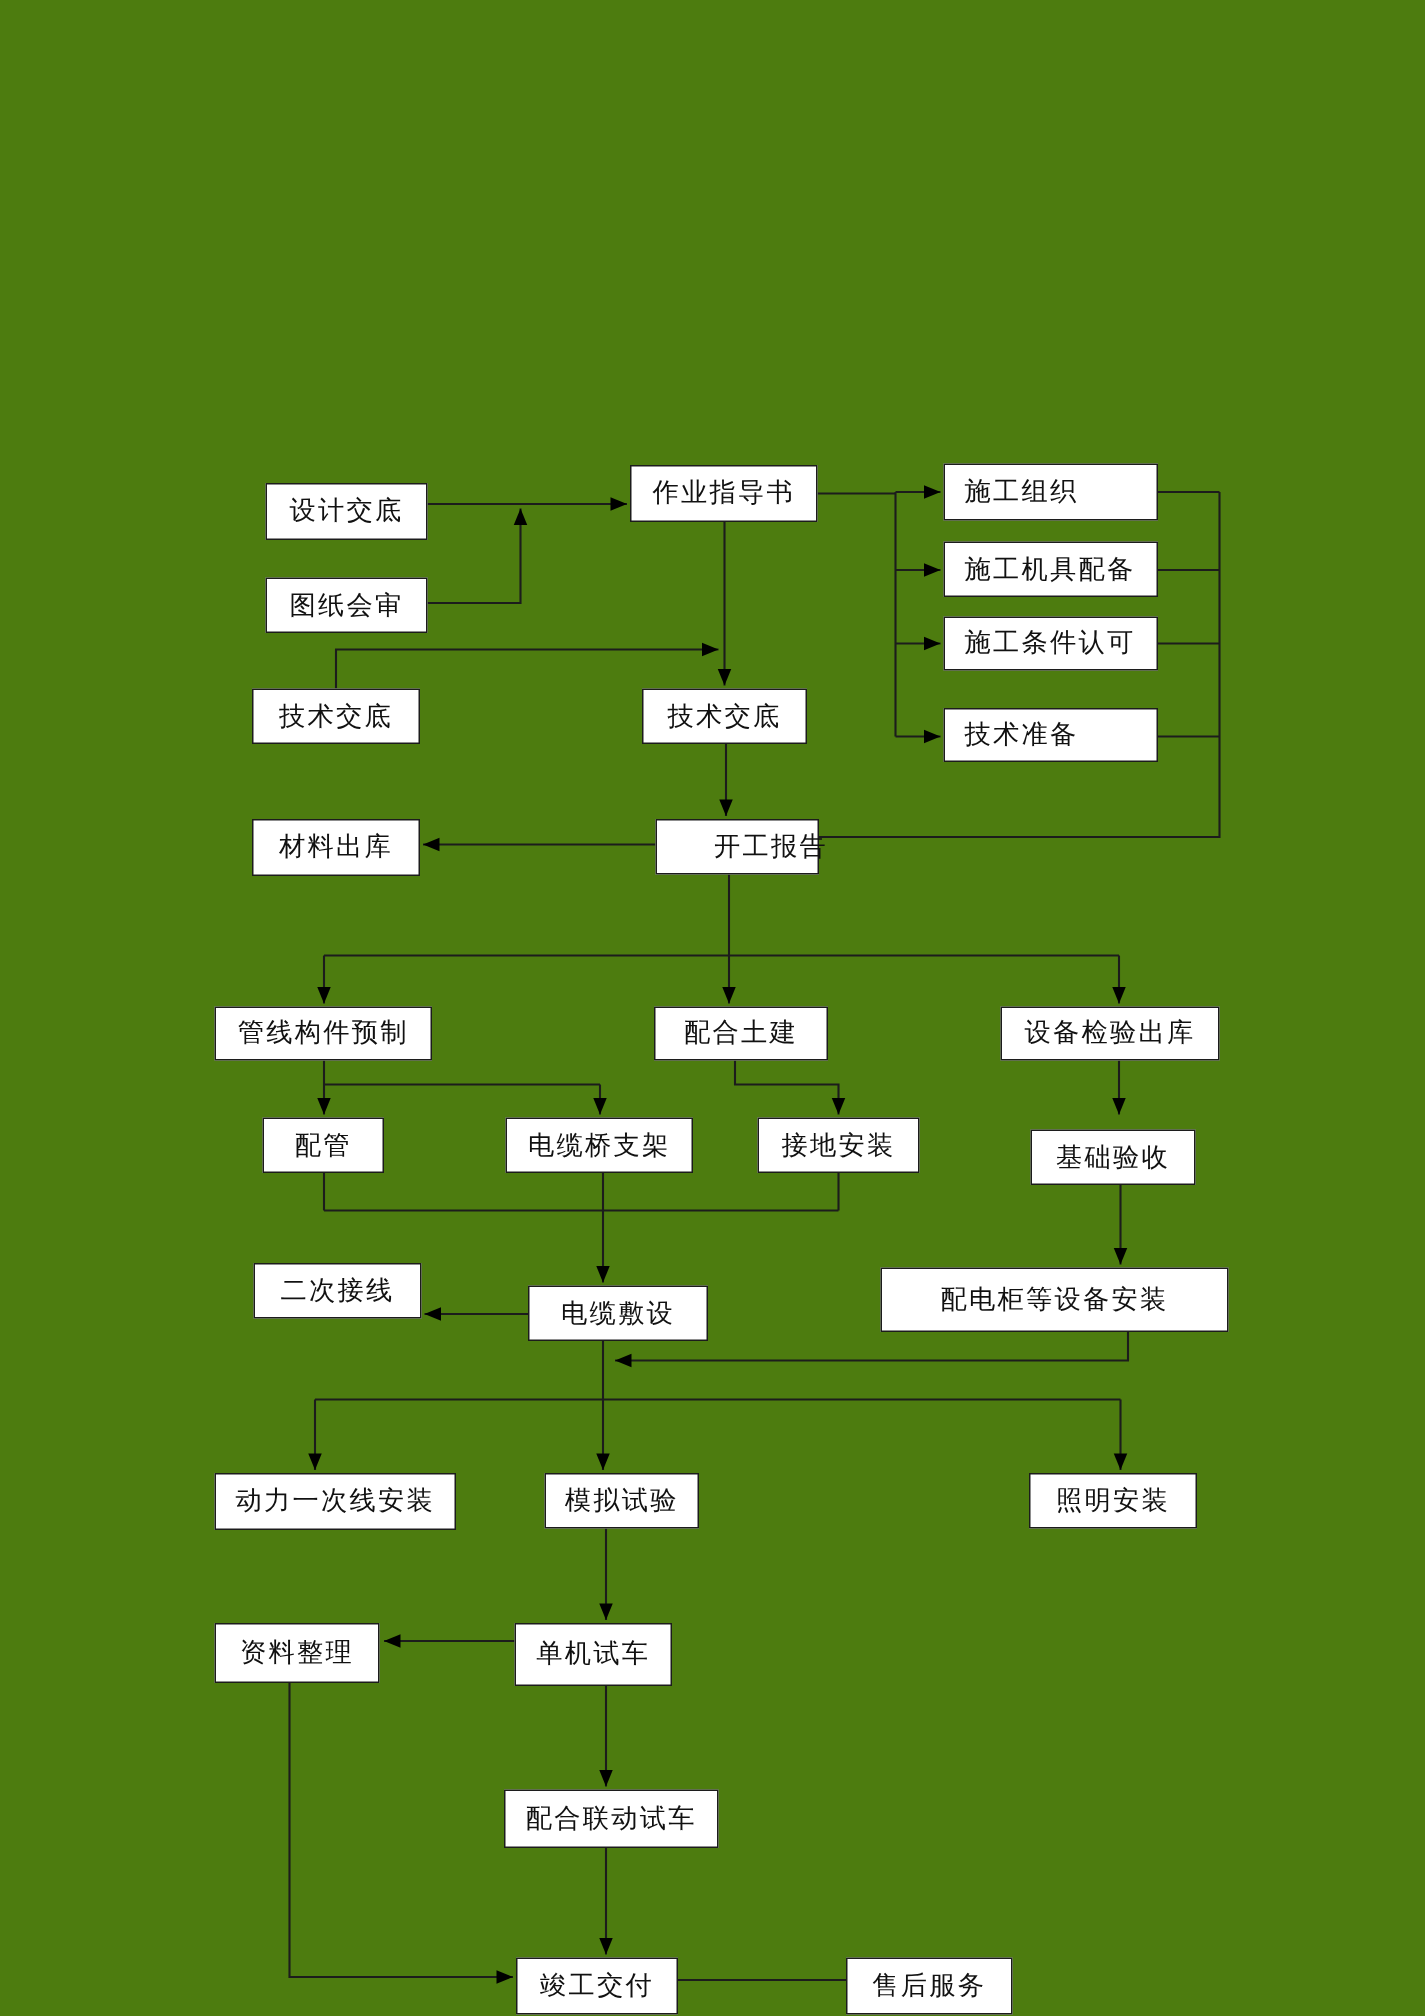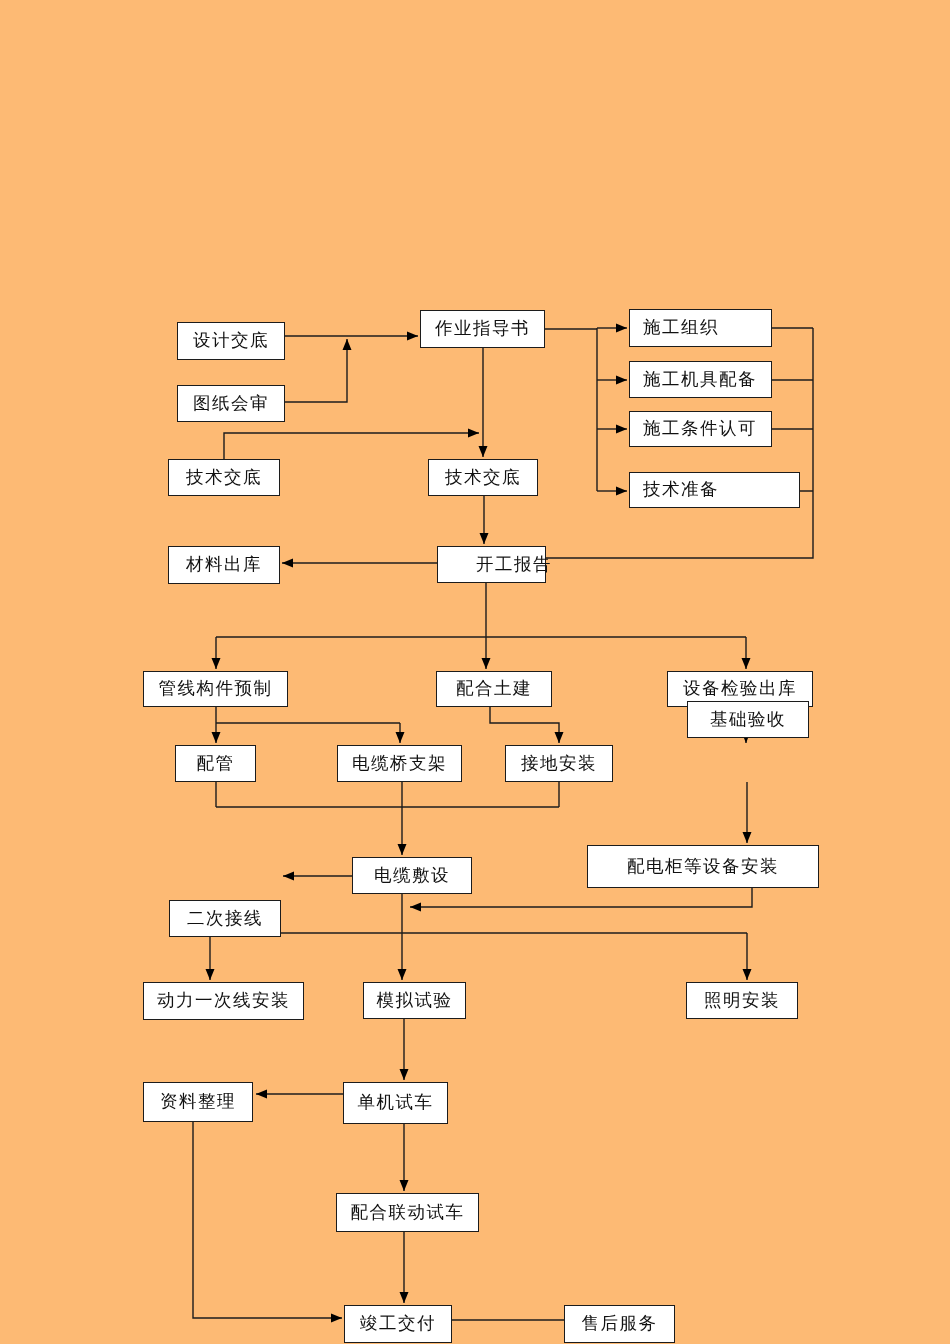--- a/index.html
+++ b/index.html
@@ -1,19 +1,19 @@
 <!DOCTYPE html>
 <html><head>
 <meta charset="utf-8">
 <style>
   html,body{margin:0;padding:0;background:#ffffff;}
   .canvas{
     position:relative;
     width:950px;height:1344px;
-    background:#fdba74;
+    background:#4d7c0f;
     overflow:hidden;
     font-family:"Liberation Serif","DejaVu Serif",serif;
   }
   #edge-layer{position:absolute;left:0;top:0;width:950px;height:1344px;}
   .edge{fill:none;stroke:#1c1c1c;stroke-width:1.4;}
   .arrowhead{fill:#000000;stroke:none;}
   #node-layer{position:absolute;left:0;top:0;width:950px;height:1344px;}
   .node{
     position:absolute;
     box-sizing:border-box;
@@ -111,33 +111,33 @@
       <polyline points="452,1320 594,1320" class="edge" style="stroke: rgb(28, 28, 28);"></polyline>
       <path d="M 594 1320 L 583 1324.5 L 583 1315.5 Z" class="arrowhead"></path>
     </svg>
   <div id="node-layer">
       <div class="node" style="left: 177px; top: 322px; width: 108px; height: 38px;">设计交底</div>
       <div class="node" style="left: 177px; top: 385px; width: 108px; height: 37px;">图纸会审</div>
       <div class="node" style="left: 420px; top: 310px; width: 125px; height: 38px;">作业指导书</div>
       <div class="node left" style="left: 629px; top: 309px; width: 143px; height: 38px;">施工组织</div>
       <div class="node left" style="left: 629px; top: 361px; width: 143px; height: 37px;">施工机具配备</div>
       <div class="node left" style="left: 629px; top: 411px; width: 143px; height: 36px;">施工条件认可</div>
-      <div class="node left" style="left: 629px; top: 472px; width: 171px; height: 36px;">技术准备</div>
+      <div class="node left" style="left: 629px; top: 472px; width: 143px; height: 36px;">技术准备</div>
       <div class="node" style="left: 168px; top: 459px; width: 112px; height: 37px;">技术交底</div>
       <div class="node" style="left: 428px; top: 459px; width: 110px; height: 37px;">技术交底</div>
       <div class="node" style="left: 168px; top: 546px; width: 112px; height: 38px;">材料出库</div>
       <div class="node" style="left: 437px; top: 546px; width: 109px; height: 37px; padding-left: 45px;">开工报告</div>
       <div class="node" style="left: 143px; top: 671px; width: 145px; height: 36px;">管线构件预制</div>
       <div class="node" style="left: 436px; top: 671px; width: 116px; height: 36px;">配合土建</div>
       <div class="node" style="left: 667px; top: 671px; width: 146px; height: 36px;">设备检验出库</div>
       <div class="node" style="left: 175px; top: 745px; width: 81px; height: 37px;">配管</div>
       <div class="node" style="left: 337px; top: 745px; width: 125px; height: 37px;">电缆桥支架</div>
       <div class="node" style="left: 505px; top: 745px; width: 108px; height: 37px;">接地安装</div>
-      <div class="node" style="left: 687px; top: 701px; width: 122px; height: 37px;">基础验收</div>
-      <div class="node" style="left: 169px; top: 900px; width: 112px; height: 37px;">二次接线</div>
+      <div class="node" style="left: 687px; top: 753px; width: 110px; height: 37px;">基础验收</div>
+      <div class="node" style="left: 169px; top: 842px; width: 112px; height: 37px;">二次接线</div>
       <div class="node" style="left: 352px; top: 857px; width: 120px; height: 37px;">电缆敷设</div>
       <div class="node" style="left: 587px; top: 845px; width: 232px; height: 43px;">配电柜等设备安装</div>
       <div class="node" style="left: 143px; top: 982px; width: 161px; height: 38px;">动力一次线安装</div>
       <div class="node" style="left: 363px; top: 982px; width: 103px; height: 37px;">模拟试验</div>
       <div class="node" style="left: 686px; top: 982px; width: 112px; height: 37px;">照明安装</div>
       <div class="node" style="left: 143px; top: 1082px; width: 110px; height: 40px;">资料整理</div>
       <div class="node" style="left: 343px; top: 1082px; width: 105px; height: 42px;">单机试车</div>
       <div class="node" style="left: 336px; top: 1193px; width: 143px; height: 39px;">配合联动试车</div>
       <div class="node" style="left: 344px; top: 1305px; width: 108px; height: 38px;">竣工交付</div>
       <div class="node" style="left: 564px; top: 1305px; width: 111px; height: 38px;">售后服务</div>

